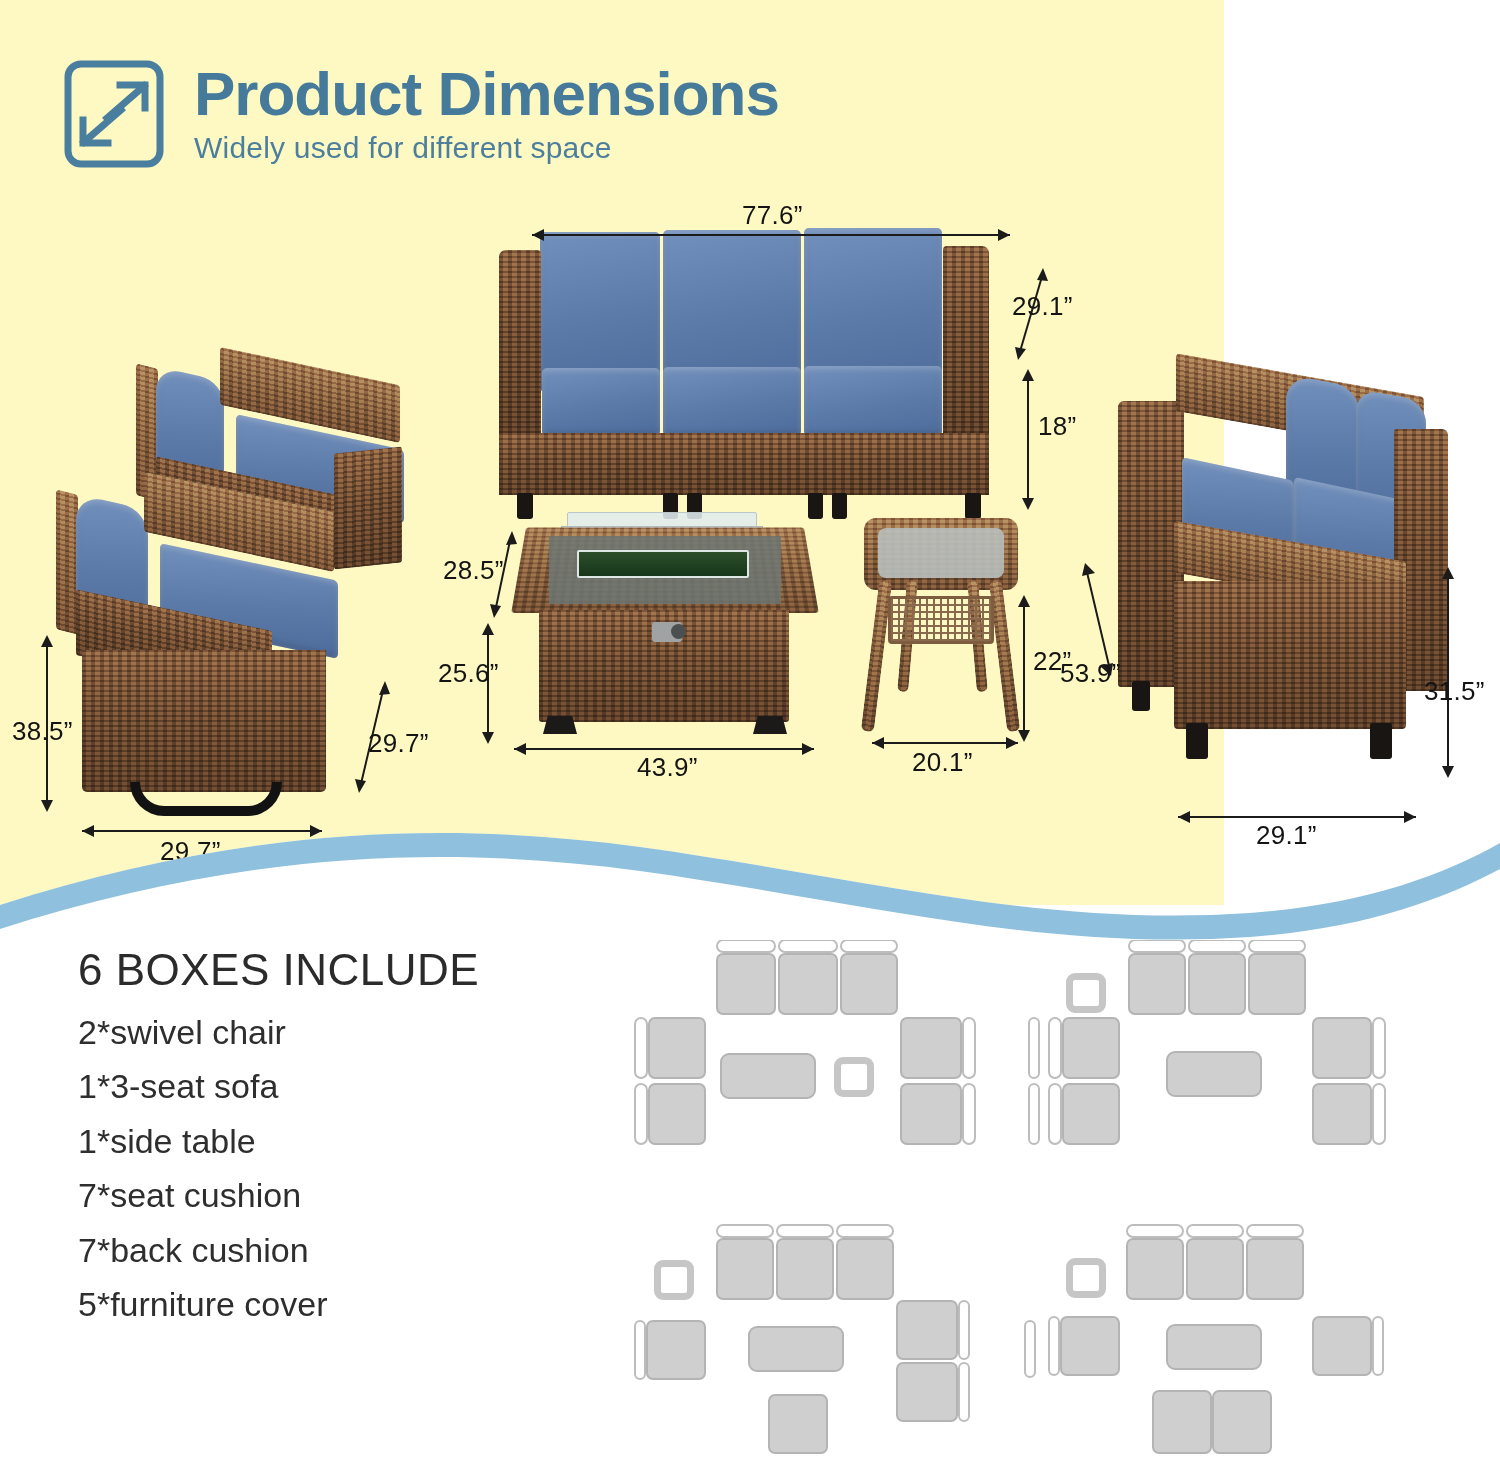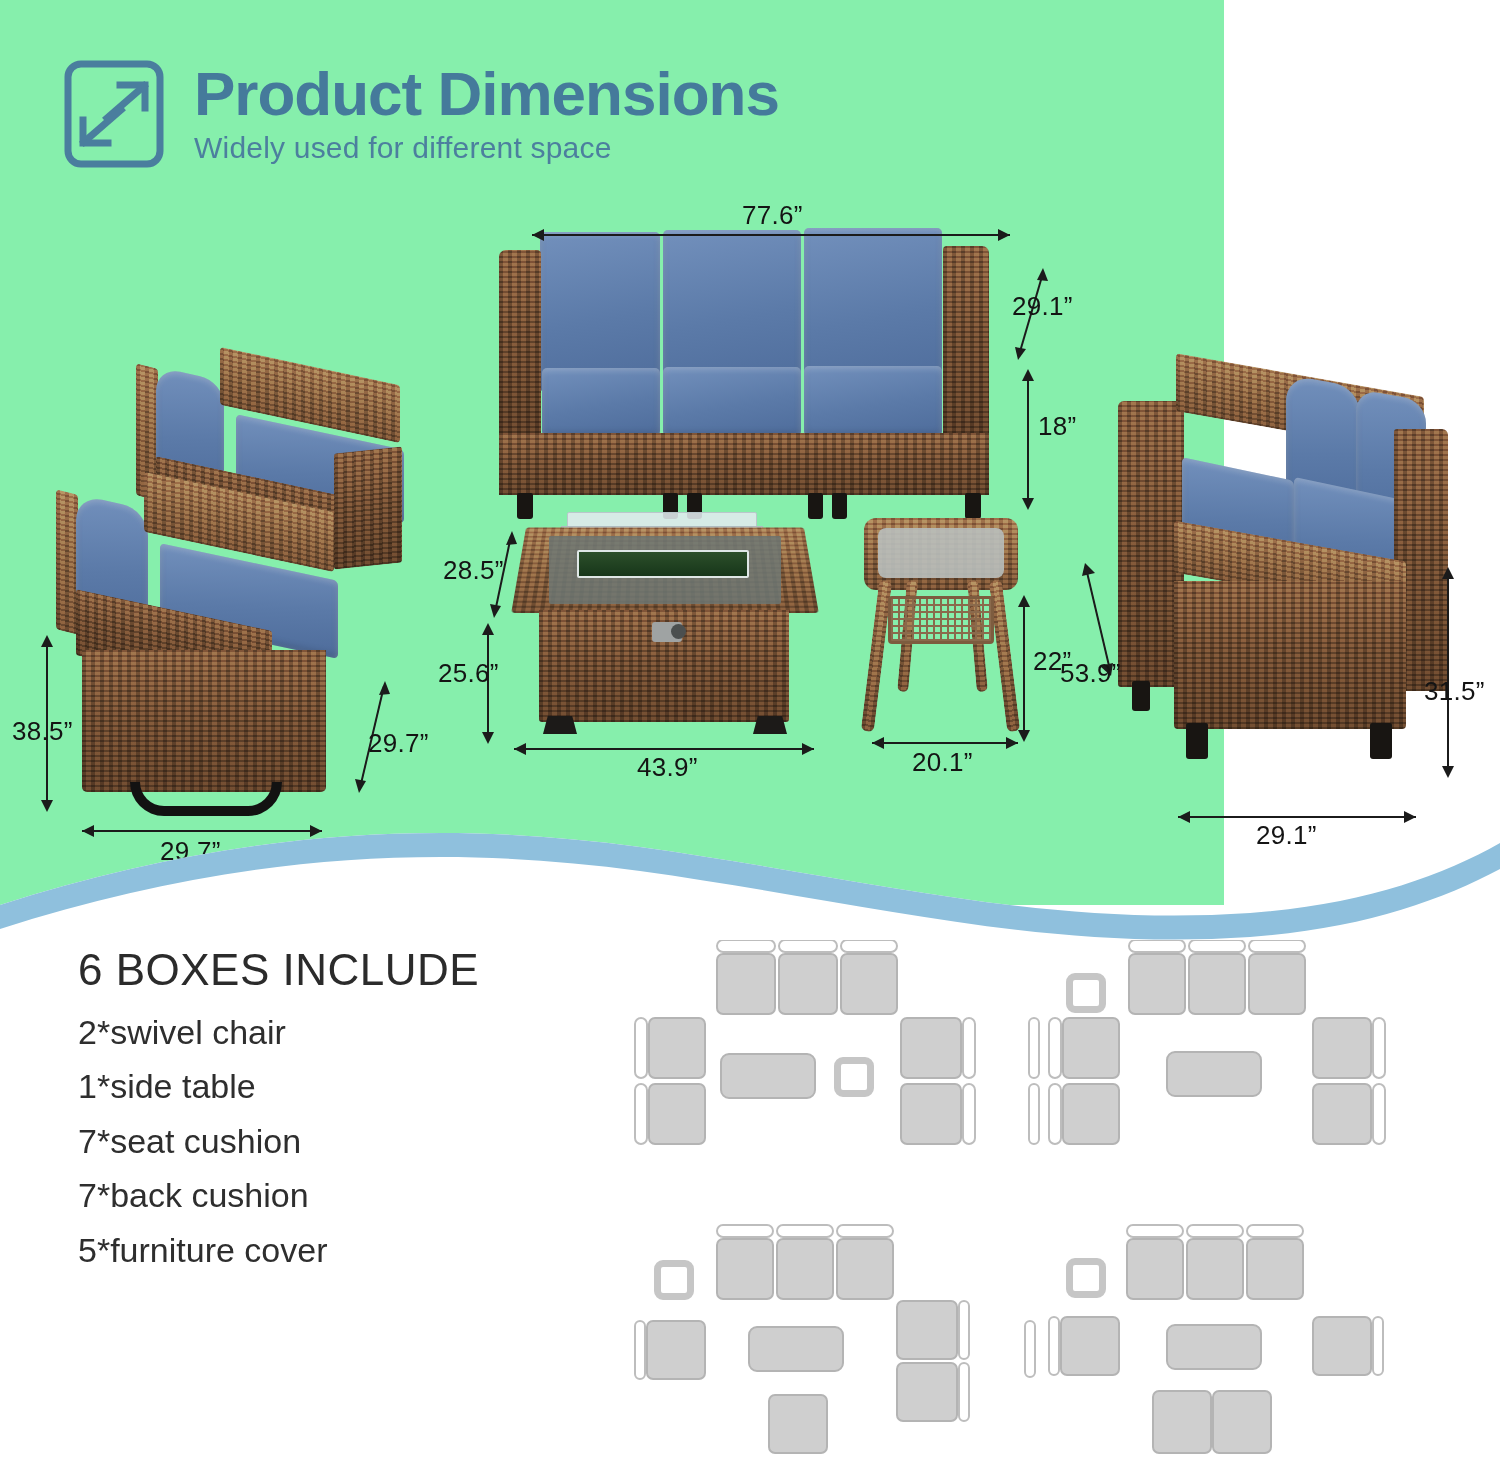--- a/index.html
+++ b/index.html
@@ -7,21 +7,21 @@
   body {
     font-family:"Liberation Sans", sans-serif;
     background:#ffffff;
     position:relative;
     overflow:hidden;
   }
 
   
   #dim-section{
     position:absolute; left:0; top:0; width:1224px; height:905px;
-    background:#86efac;
+    background:#fef9c3;
   }
   #wave-wrap{
     position:absolute; left:0; top:795px; width:1500px; height:145px;
     overflow:hidden; z-index:6; pointer-events:none;
   }
 
   
   #header{ position:absolute; left:62px; top:58px; display:flex; align-items:flex-start; }
   #hdr-icon{ width:104px; height:112px; flex:0 0 auto; position:relative; }
   #hdr-text{ margin-left:28px; padding-top:4px; }
@@ -308,20 +308,21 @@
     </svg>
   </div>
 </div>
 
 <div id="boxes-section">
 
   <div id="boxes-heading">6 BOXES INCLUDE</div>
 
   <ul id="boxes-list">
     <li>2*swivel chair</li>
+    <li>1*3-seat sofa</li>
     <li>1*side table</li>
     <li>7*seat cushion</li>
     <li>7*back cushion</li>
     <li>5*furniture cover</li>
   </ul>
 
   <div class="layout-diagram" style="left:620px; top:20px; width:420px; height:265px;">
 
     <div class="lay-back" style="left:96px;  top:14px; width:60px; height:14px;"></div>
     <div class="lay-back" style="left:158px; top:14px; width:60px; height:14px;"></div>

